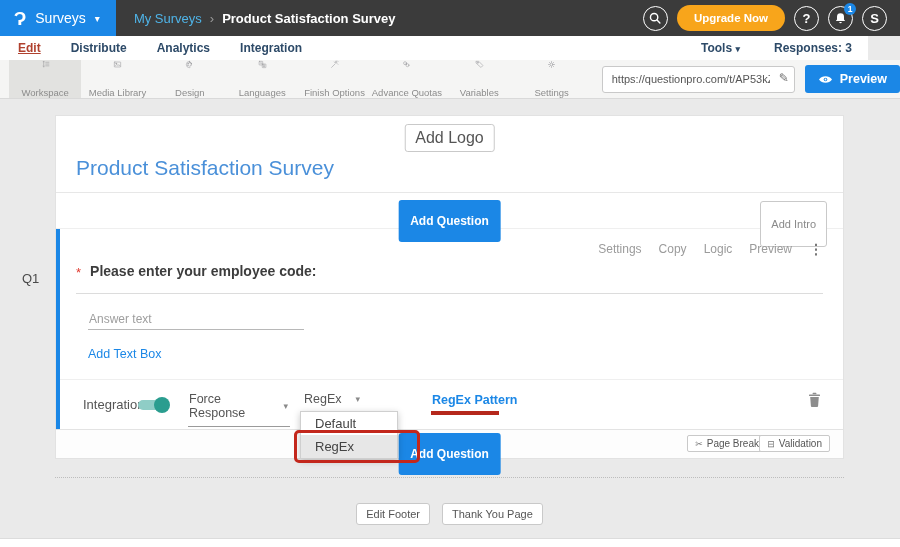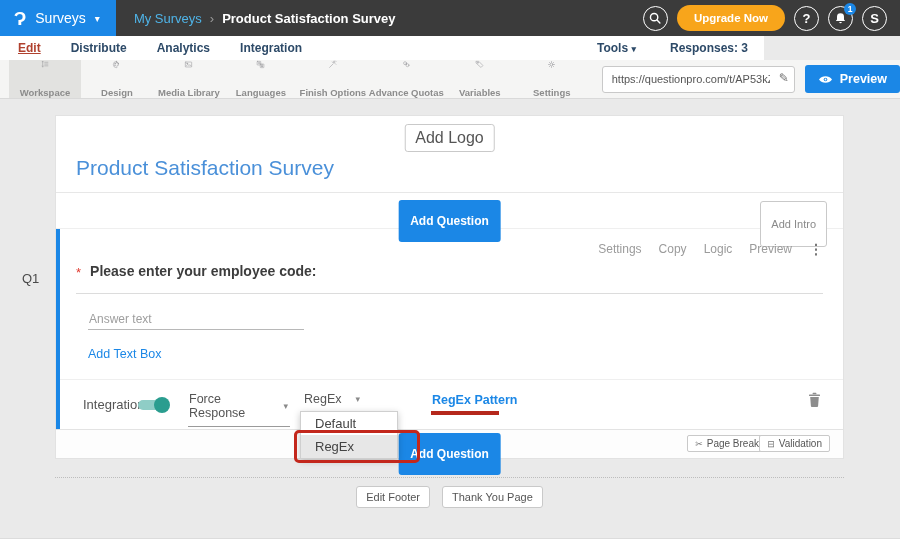--- a/index.html
+++ b/index.html
@@ -15,31 +15,31 @@
   .breadcrumb { display:flex; align-items:center; gap:8px; margin-left:18px; font-size:13px; }
   .bc-parent { color:#4fb4e8; cursor:pointer; }
   .bc-sep { color:#9a9a9a; font-size:13px; }
   .bc-current { color:#ffffff; font-weight:600; }
   .topbar-right { margin-left:auto; display:flex; align-items:center; gap:9px; padding-right:13px; }
   .circle-btn { position:relative; width:25px; height:25px; border:1.5px solid #fff; border-radius:50%; display:flex; align-items:center; justify-content:center; color:#fff; font-size:13px; font-weight:700; cursor:pointer; background:transparent; }
   .upgrade-btn { background:#f8a51b; color:#fff; border:none; border-radius:14px; height:26px; padding:0 17px; font-size:11.5px; font-weight:700; cursor:pointer; font-family:"Liberation Sans",sans-serif; }
   .badge { position:absolute; top:-4px; right:-4px; background:#1b87e6; color:#fff; font-size:8.5px; font-weight:700; min-width:12px; height:12px; border-radius:7px; display:flex; align-items:center; justify-content:center; padding:0 2px; }
 
   
-  .subnav { position:absolute; left:0; top:36px; width:764px; height:24px; background:#ffffff; display:flex; align-items:center; padding:0 16px 0 18px; }
+  .subnav { position:absolute; left:0; top:36px; width:868px; height:24px; background:#ffffff; display:flex; align-items:center; padding:0 16px 0 18px; }
   .subnav .tab { font-size:12px; font-weight:700; color:#2d4a68; margin-right:30px; cursor:pointer; text-decoration:none; }
   .subnav .tab.active { color:#b0412e; text-decoration:underline; }
   .subnav-right { margin-left:auto; display:flex; align-items:center; gap:34px; }
   .tools { font-size:12px; font-weight:700; color:#2d4a68; cursor:pointer; }
   .tools .caret { font-size:9px; }
   .responses { font-size:12px; font-weight:700; color:#2d4a68; cursor:pointer; }
 
   
   .toolbar { position:absolute; left:0; top:60px; width:900px; height:39px; background:#f5f5f4; border-bottom:1px solid #d9d9d9; display:flex; align-items:stretch; padding-left:9px; }
-  .tool-item { width:76px; display:flex; flex-direction:column; align-items:center; justify-content:space-between; gap:18px; cursor:pointer;font-weight:bold; }
+  .tool-item { width:76px; display:flex; flex-direction:column; align-items:center; justify-content:space-between; gap:18px; cursor:pointer; }
   .tool-item.active { background:#e2e2e0; }
   .tool-item .ticon { width:19px; height:19px; stroke:#97979b; fill:none; stroke-width:1.2; stroke-linecap:round; stroke-linejoin:round; }
   .tool-item .tlabel { font-size:9.5px; color:#8c8c8c; white-space:nowrap; }
   .url-group { display:flex; align-items:center; margin-left:14px; gap:10px; }
   .url-box { position:relative; width:193px; height:27px; }
   .url-box input { width:100%; height:100%; border:1px solid #c9c9c9; border-radius:3px; background:#fff; font-size:11px; color:#555; padding:0 24px 0 9px; font-family:"Liberation Sans",sans-serif; }
   .url-edit { position:absolute; right:6px; top:5px; font-size:12px; color:#6d6d6d; cursor:pointer; }
   .preview-btn { height:28px; background:#1b87e6; border:none; border-radius:3px; color:#fff; font-size:12.5px; font-weight:600; padding:0 13px; display:flex; align-items:center; gap:7px; cursor:pointer; font-family:"Liberation Sans",sans-serif; }
 
   
@@ -87,21 +87,21 @@
   .page-break-btn { right:76px; }
   .separator-btn { right:13px; }
 
   
   .dropdown { position:absolute; left:300px; top:312px; width:98px; background:#fff; border:1px solid #cfcfcf; box-shadow:0 2px 7px rgba(0,0,0,.22); z-index:5; }
   .dropdown .opt { height:23px; display:flex; align-items:center; padding-left:14px; font-size:13px; color:#444; cursor:pointer; }
   .dropdown .opt.highlight { background:#e7e7e7; }
   .annotation-box { position:absolute; left:294px; top:331px; width:126px; height:33px; border:3px solid #c3271c; border-radius:5px; z-index:6; pointer-events:none; }
 
   .dotted-sep { position:absolute; left:55px; top:378px; width:789px; border-top:1px dotted #bdbdbd; }
-  .bottom-btns { position:absolute; left:55px; top:387px; width:789px; display:flex; justify-content:center; gap:12px; }
+  .bottom-btns { position:absolute; left:55px; top:404px; width:789px; display:flex; justify-content:center; gap:12px; }
   .bottom-btn { background:#fff; border:1px solid #c9c9c9; border-radius:3px; font-size:11px; color:#555; padding:4px 9px; cursor:pointer; font-family:"Liberation Sans",sans-serif; }
   .bottom-strip { position:absolute; left:0; top:439px; width:900px; height:9px; background:#fff; border-top:1px solid #dcdcdc; }
 </style>
 </head>
 <body>
 
 <div class="stage">
 
   <header class="topbar">
     <div class="brand">
@@ -148,35 +148,35 @@
   <div class="toolbar">
     <div class="tool-item active">
       <svg class="ticon" viewBox="0 0 20 20">
           <path d="M6 3 v10 M4.8 13.5 L6 16 L7.2 13.5 M4.9 3.8 h2.2"></path>
           <path d="M10.5 5 h7 M10.5 9 h7 M10.5 13 h7"></path>
         </svg>
       <span class="tlabel">Workspace</span>
     </div>
     <div class="tool-item">
       <svg class="ticon" viewBox="0 0 20 20">
+          <rect x="3" y="4.5" width="14" height="11" rx="1"></rect>
+          <circle cx="7" cy="8" r="1.1"></circle>
+          <path d="M5 13.5 l3.5-4 2.5 3 1.8-2.2 3.2 3.2"></path>
+        </svg>
+      <span class="tlabel">Media Library</span>
+    </div>
+    <div class="tool-item">
+      <svg class="ticon" viewBox="0 0 20 20">
           <path d="M10 3 a7 7 0 1 0 0 14 c1.6 0 1.8-1.6 1-2.4 -0.9-0.9-0.3-2.6 1.4-2.6 h1.6 A7 7 0 0 0 10 3 z"></path>
           <circle cx="6.8" cy="7.4" r="0.8"></circle>
           <circle cx="10.6" cy="5.8" r="0.8"></circle>
           <circle cx="13.6" cy="8.2" r="0.8"></circle>
           <circle cx="6.4" cy="11.4" r="0.8"></circle>
         </svg>
       <span class="tlabel">Design</span>
-    </div>
-    <div class="tool-item">
-      <svg class="ticon" viewBox="0 0 20 20">
-          <rect x="3" y="4.5" width="14" height="11" rx="1"></rect>
-          <circle cx="7" cy="8" r="1.1"></circle>
-          <path d="M5 13.5 l3.5-4 2.5 3 1.8-2.2 3.2 3.2"></path>
-        </svg>
-      <span class="tlabel">Media Library</span>
     </div>
     <div class="tool-item">
       <svg class="ticon" viewBox="0 0 20 20">
           <rect x="2.5" y="3" width="8" height="8" rx="1"></rect>
           <rect x="9.5" y="9" width="8" height="8" rx="1"></rect>
           <text x="4.8" y="9.2" style="font-size:6.5px;fill:#97979b;stroke:none;font-family:'Liberation Sans',sans-serif;">a</text>
           <text x="11.3" y="15.4" style="font-size:6.5px;fill:#97979b;stroke:none;font-family:'Liberation Sans',sans-serif;">A</text>
         </svg>
       <span class="tlabel">Languages</span>
     </div>

